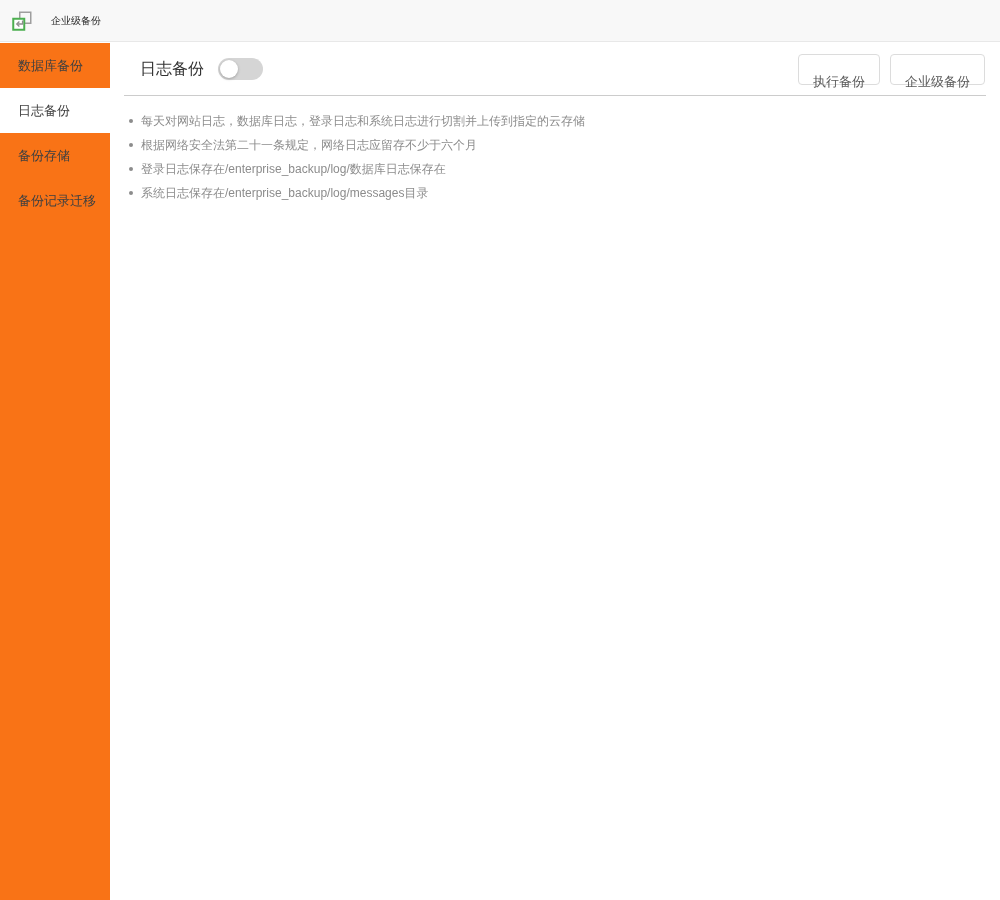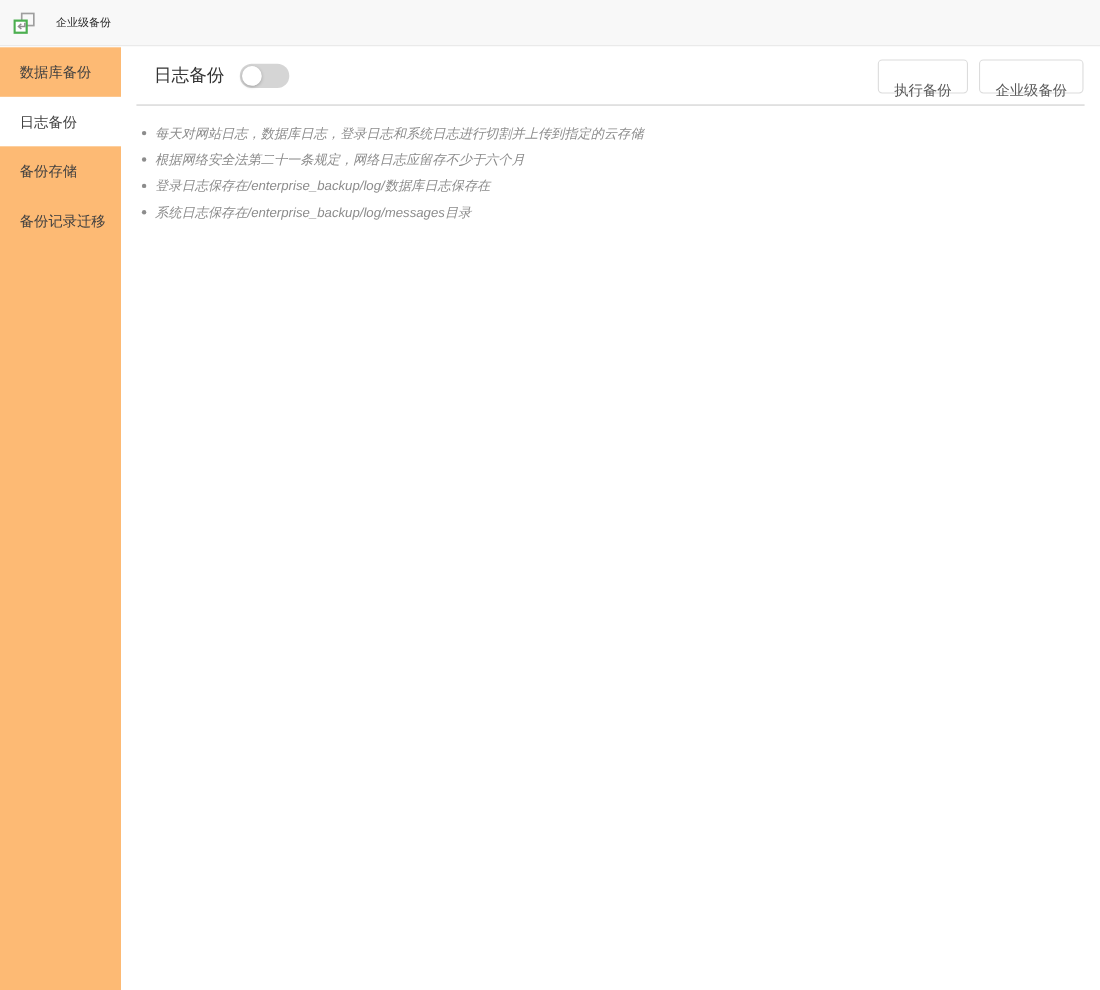--- a/index.html
+++ b/index.html
@@ -16,21 +16,21 @@
     position: absolute; top: 0; left: 0; width: 1000px; height: 42px;
     background: #f8f8f8; border-bottom: 1px solid #e8e8e8;
     display: flex; align-items: center; padding-left: 12px;
   }
   .app-icon { width: 20px; height: 20px; display: block; }
   .header-title { font-size: 10px; color: #262626; margin-left: 19px; }
 
   
   .sidebar {
     position: absolute; top: 43px; left: 0; bottom: 0; width: 110px;
-    background: #fdba74;
+    background: #f97316;
   }
   .side-item {
     height: 45px; display: flex; align-items: center;
     padding-left: 18px; font-size: 13px; color: #404040;
     cursor: pointer; white-space: nowrap;
   }
   .side-item.active { background: #ffffff; }
 
   
   .main { position: absolute; top: 43px; left: 110px; right: 0; bottom: 0; background: #fff; }
@@ -59,21 +59,20 @@
     font-family: inherit; cursor: pointer; line-height: 29px;
   }
 
   .divider { margin: 0 14px; height: 0; border-top: 1px solid #cccccc; }
 
   .notes { list-style: none; margin: 13px 0 0 0; padding: 0 0 0 19px; }
   .notes li {
     position: relative; padding-left: 12px;
     font-size: 12px; color: #8c8c8c; line-height: 24px;
     white-space: nowrap;
-    font-style: italic;
   }
   .notes li::before {
     content: ""; position: absolute; left: 0; top: 10px;
     width: 4px; height: 4px; border-radius: 50%; background: #8c8c8c;
   }
 </style>
 </head>
 <body>
 
 <div class="header">

